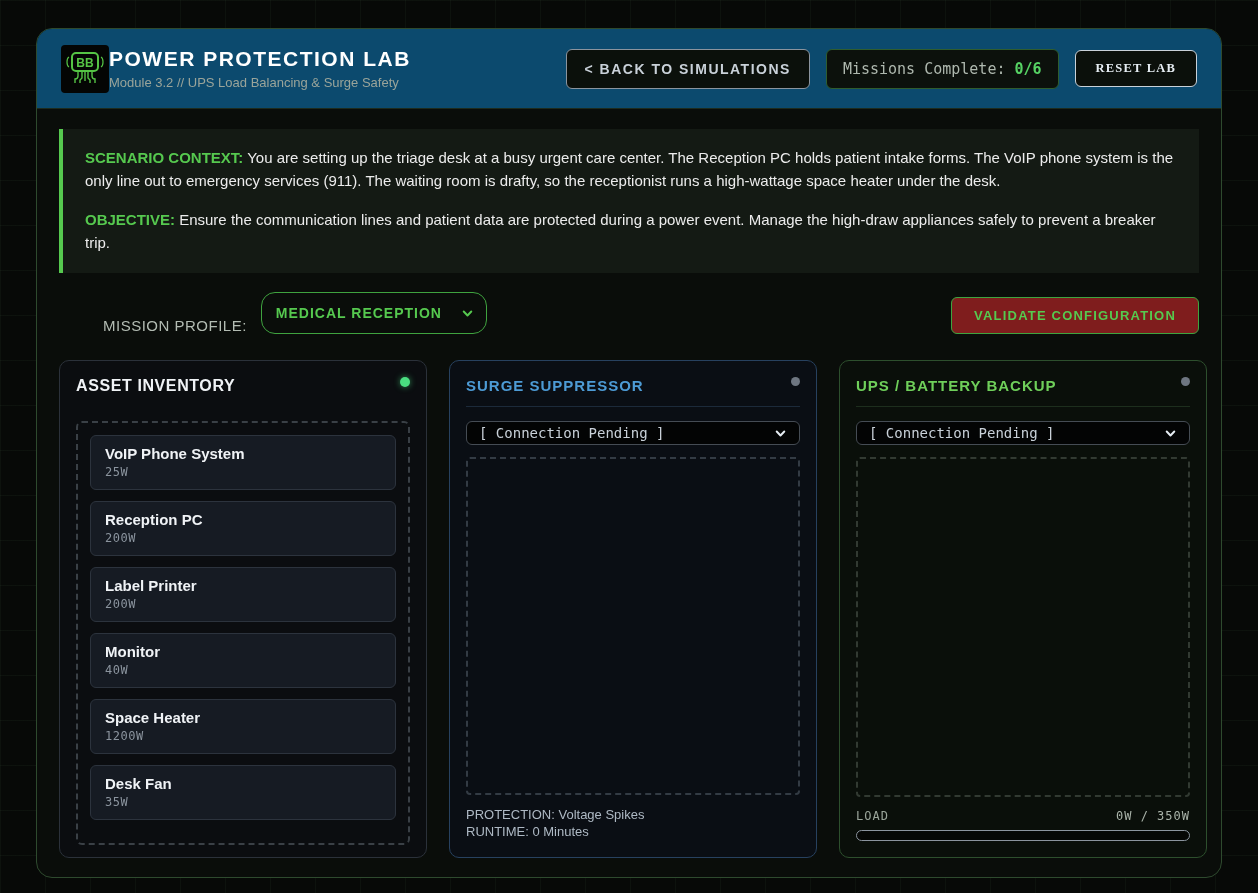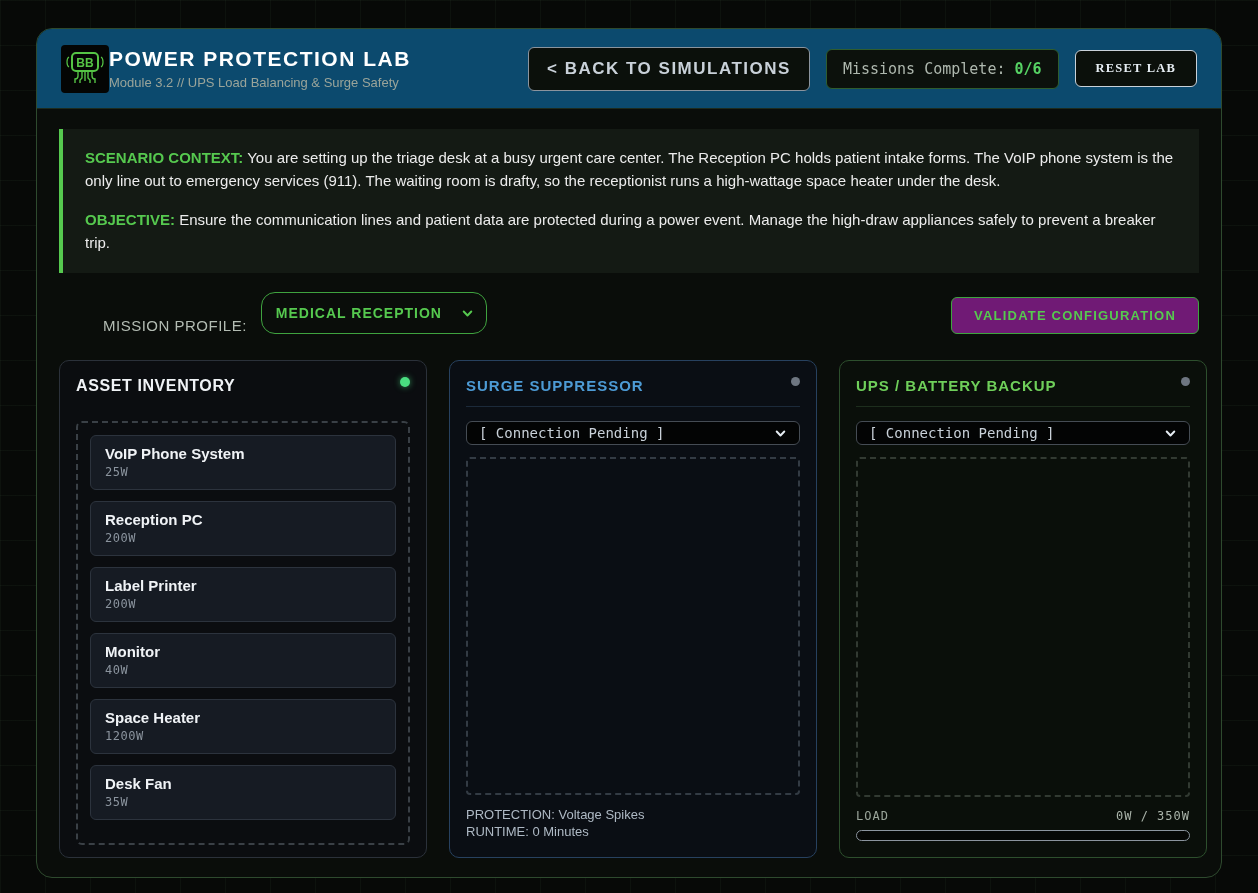--- a/index.html
+++ b/index.html
@@ -42,21 +42,21 @@
   .title-block { }
   .app-title {
     font-size: 21px; font-weight: 800; letter-spacing: 1.5px;
     color: #ffffff;
   }
   .app-subtitle { font-size: 13px; color: #9aa49a; margin-top: 4px; }
   .header-actions { margin-left: auto; display: flex; align-items: center; gap: 16px; }
   .btn-outline {
     background: #0b100b;
     border: 1px solid #8b949e; border-radius: 6px;
-    color: #c9d1d9; font-weight: 700; font-size: 17px; letter-spacing: 1.5px;
+    color: #c9d1d9; font-weight: 700; font-size: 14px; letter-spacing: 1.5px;
     padding: 11px 18px; cursor: pointer;
     font-family: "Liberation Sans", sans-serif;
   }
   .missions-badge {
     border: 1px solid #2f5d2f; border-radius: 6px;
     background: #0c110c;
     padding: 10px 16px;
     font-size: 15px; color: #aeb8ae;
   }
   .missions-badge .missions-value { color: #56d364; font-weight: 700; }
@@ -91,21 +91,21 @@
     background: #0a0d0a;
     border: 1px solid #3fa33f; border-radius: 14px;
     display: flex; align-items: center;
     padding: 0 12px 0 14px;
     color: #56c94f; font-weight: 700; font-size: 14px; letter-spacing: 1px;
     cursor: pointer;
   }
   .mission-select .chev { margin-left: auto; }
   .btn-validate {
     margin-left: auto;
-    background: #701a75;
+    background: #7f1d1d;
     border: 1px solid #3fa33f; border-radius: 6px;
     color: #56c94f; font-weight: 800; font-size: 13px; letter-spacing: 1.2px;
     padding: 10px 22px; cursor: pointer;
     font-family: "Liberation Sans", sans-serif;
   }
 
   
   .panels {
     margin-top: 26px;
     display: grid;

